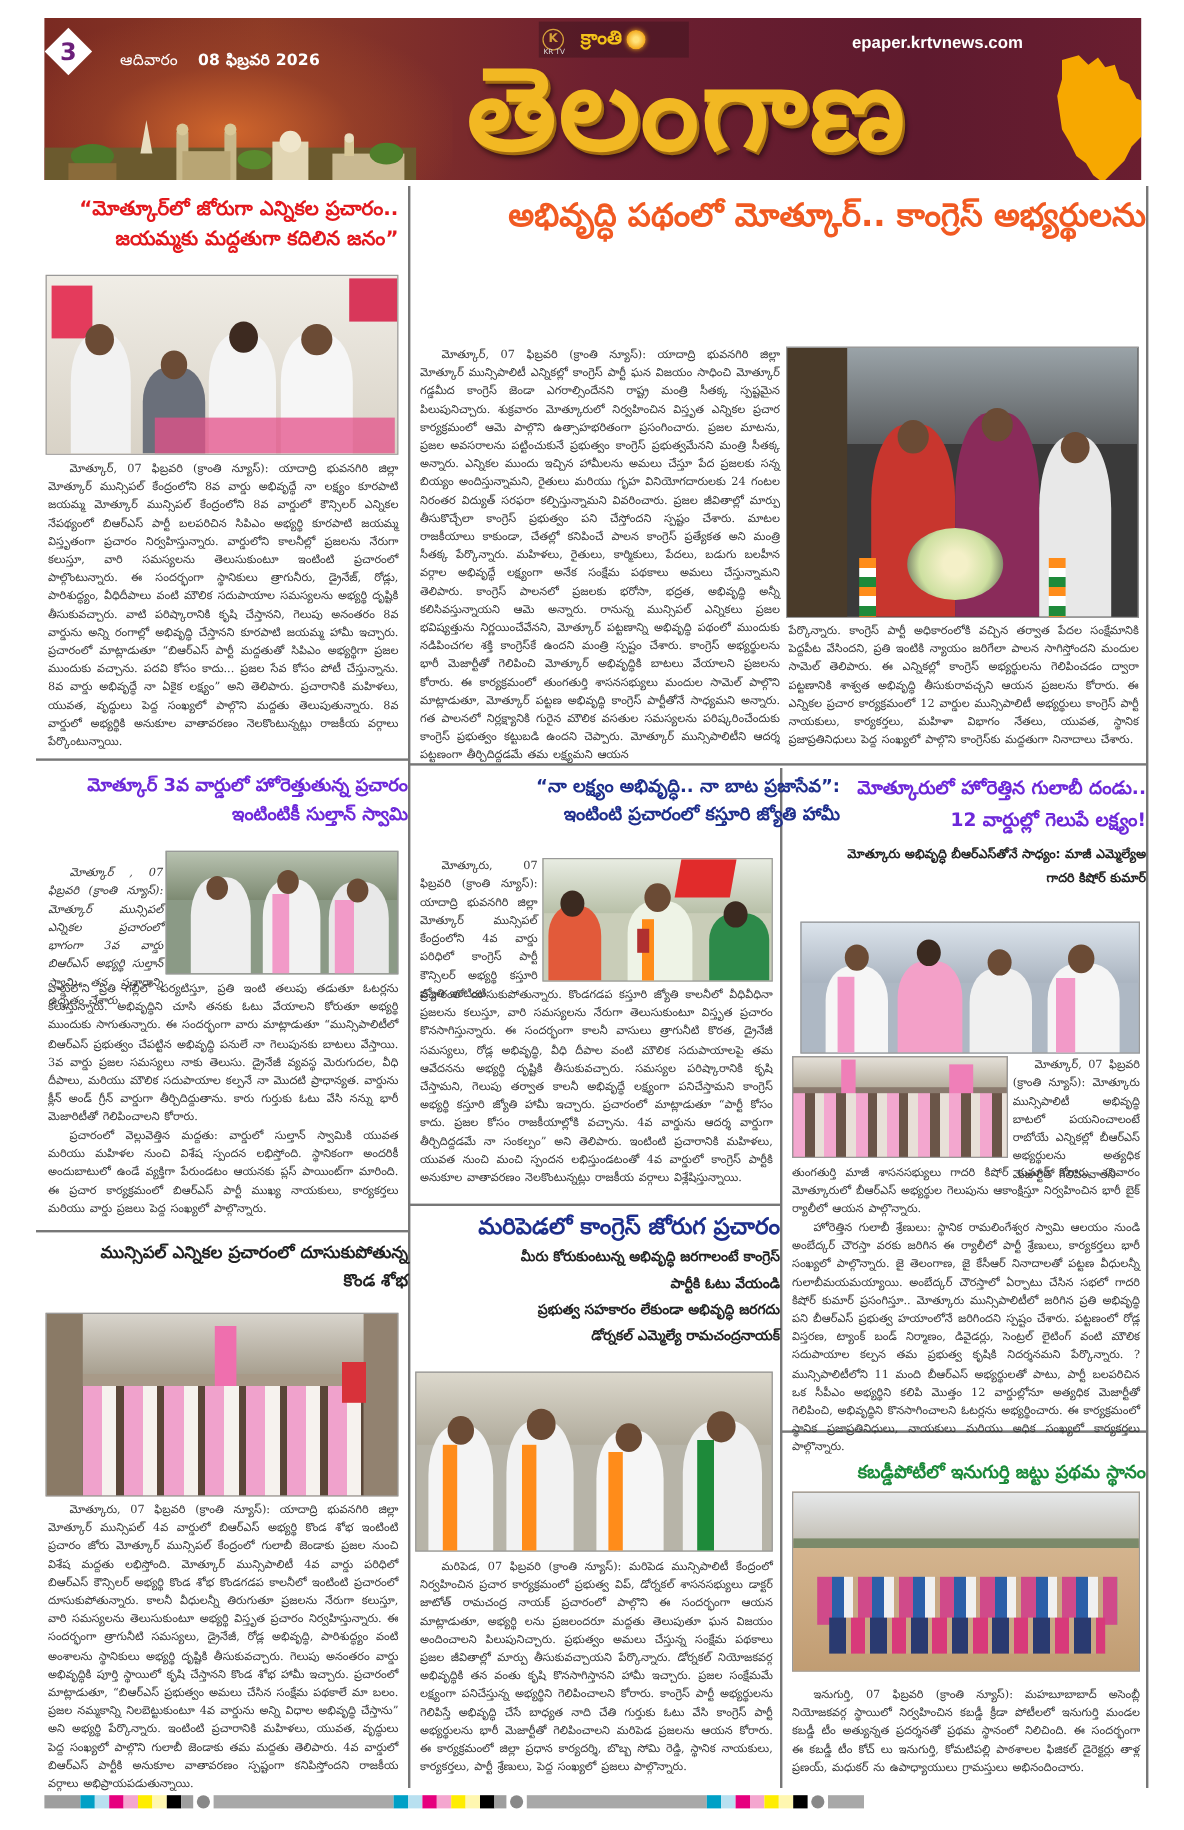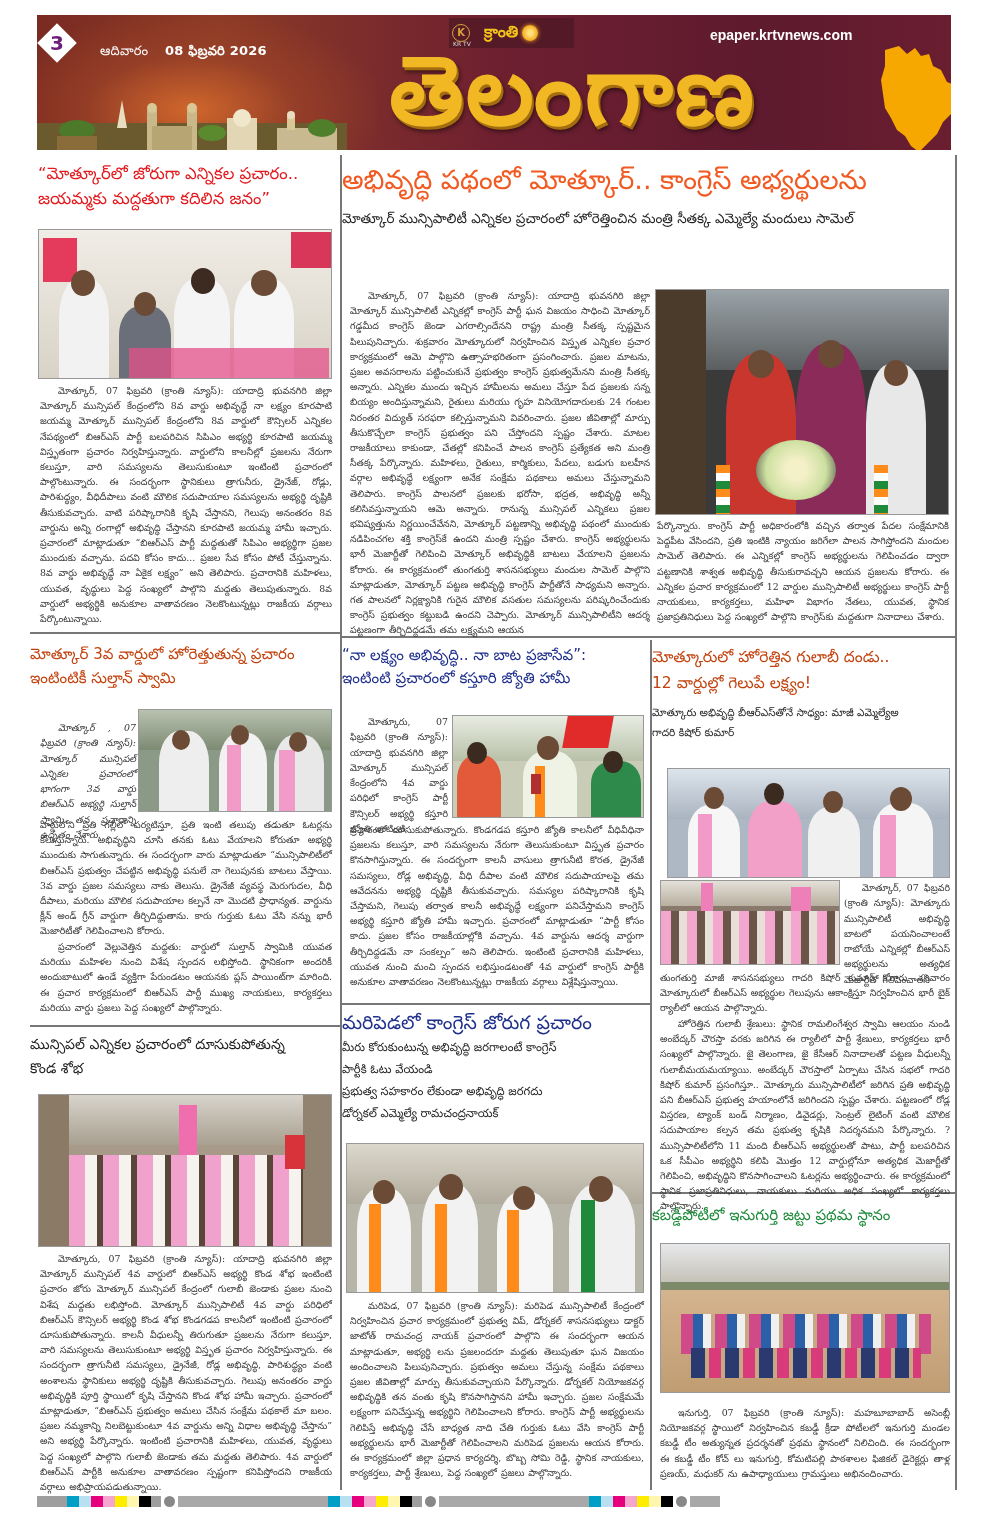--- a/index.html
+++ b/index.html
@@ -56,24 +56,24 @@
     text-align: center;
   }
   .ts-map { position: absolute; left: 840px; top: 27px; width: 108px; height: 112px; }
 
   
   .vline { position: absolute; width: 2px; background: #777; }
   .hline { position: absolute; height: 2px; background: #777; }
 
   
   .article { position: absolute; }
-  .headline { text-align: left; font-weight: normal; line-height: 1.3; }
+  .headline { text-align: right; font-weight: bold; line-height: 1.3; }
   .red { color: #e3191d; }
   .orange { color: #f15a22; }
-  .pink { color: #c2410c; }
+  .pink { color: #6d28d9; }
   .blue { color: #1f2f8c; }
   .green { color: #1c8a3a; }
   .black { color: #222; }
   .body-text {
     font-family: "DejaVu Serif", serif; font-size: 9.4px; line-height: 15.2px; text-align: justify;
     color: #333; text-indent: 18px; word-spacing: 1px;
   }
   .photo {
     position: absolute; border: 1px solid #999; overflow: hidden;
   }
@@ -155,21 +155,20 @@
     <div class="head" style="left:152px; top:38px; width:24px; height:26px; background:#3d2a20;"></div>
     <div class="person" style="left:195px; width:60px; height:100px; background:#f6f6f6;"></div>
     <div class="head" style="left:212px; top:40px; width:26px; height:26px;"></div>
     <div class="person" style="left:90px; width:200px; height:30px; background:#e4508a; border-radius:0; opacity:0.75;"></div>
   </div>
   <div class="body-text" style="position:absolute; left:10px; top:228px; width:292px;">మోత్కూర్, 07 ఫిబ్రవరి (క్రాంతి న్యూస్): యాదాద్రి భువనగిరి జిల్లా మోత్కూర్ మున్సిపల్ కేంద్రంలోని 8వ వార్డు అభివృద్ధే నా లక్ష్యం కూరపాటి జయమ్మ మోత్కూర్ మున్సిపల్ కేంద్రంలోని 8వ వార్డులో కౌన్సిలర్ ఎన్నికల నేపథ్యంలో బిఆర్ఎస్ పార్టీ బలపరిచిన సిపిఎం అభ్యర్థి కూరపాటి జయమ్మ విస్తృతంగా ప్రచారం నిర్వహిస్తున్నారు. వార్డులోని కాలనీల్లో ప్రజలను నేరుగా కలుస్తూ, వారి సమస్యలను తెలుసుకుంటూ ఇంటింటి ప్రచారంలో పాల్గొంటున్నారు. ఈ సందర్భంగా స్థానికులు త్రాగునీరు, డ్రైనేజ్, రోడ్లు, పారిశుద్ధ్యం, వీధిదీపాలు వంటి మౌలిక సదుపాయాల సమస్యలను అభ్యర్థి దృష్టికి తీసుకువచ్చారు. వాటి పరిష్కారానికి కృషి చేస్తానని, గెలుపు అనంతరం 8వ వార్డును అన్ని రంగాల్లో అభివృద్ధి చేస్తానని కూరపాటి జయమ్మ హామీ ఇచ్చారు. ప్రచారంలో మాట్లాడుతూ “బిఆర్ఎస్ పార్టీ మద్దతుతో సిపిఎం అభ్యర్థిగా ప్రజల ముందుకు వచ్చాను. పదవి కోసం కాదు... ప్రజల సేవ కోసం పోటీ చేస్తున్నాను. 8వ వార్డు అభివృద్ధే నా ఏకైక లక్ష్యం” అని తెలిపారు. ప్రచారానికి మహిళలు, యువత, వృద్ధులు పెద్ద సంఖ్యలో పాల్గొని మద్దతు తెలుపుతున్నారు. 8వ వార్డులో అభ్యర్థికి అనుకూల వాతావరణం నెలకొంటున్నట్లు రాజకీయ వర్గాలు పేర్కొంటున్నాయి.</div>
 </div>
 
 <div class="article" style="left:342px; top:155px; width:613px;">
   <div class="headline orange" style="font-size:27px; line-height:42px; padding-top:4px;">అభివృద్ధి పథంలో మోత్కూర్.. కాంగ్రెస్ అభ్యర్థులను</div>
-  <div class="headline black" style="font-size:13.5px; line-height:22px; margin-top:6px;">మోత్కూర్ మున్సిపాలిటీ ఎన్నికల ప్రచారంలో హోరెత్తించిన మంత్రి సీతక్క ఎమ్మెల్యే మందులు సామెల్</div>
   <div class="body-text" style="position:absolute; left:8px; top:133px; width:300px;">మోత్కూర్, 07 ఫిబ్రవరి (క్రాంతి న్యూస్): యాదాద్రి భువనగిరి జిల్లా మోత్కూర్ మున్సిపాలిటీ ఎన్నికల్లో కాంగ్రెస్ పార్టీ ఘన విజయం సాధించి మోత్కూర్ గడ్డమీద కాంగ్రెస్ జెండా ఎగరాల్సిందేనని రాష్ట్ర మంత్రి సీతక్క స్పష్టమైన పిలుపునిచ్చారు. శుక్రవారం మోత్కూరులో నిర్వహించిన విస్తృత ఎన్నికల ప్రచార కార్యక్రమంలో ఆమె పాల్గొని ఉత్సాహభరితంగా ప్రసంగించారు. ప్రజల మాటను, ప్రజల అవసరాలను పట్టించుకునే ప్రభుత్వం కాంగ్రెస్ ప్రభుత్వమేనని మంత్రి సీతక్క అన్నారు. ఎన్నికల ముందు ఇచ్చిన హామీలను అమలు చేస్తూ పేద ప్రజలకు సన్న బియ్యం అందిస్తున్నామని, రైతులు మరియు గృహ వినియోగదారులకు 24 గంటల నిరంతర విద్యుత్ సరఫరా కల్పిస్తున్నామని వివరించారు. ప్రజల జీవితాల్లో మార్పు తీసుకొచ్చేలా కాంగ్రెస్ ప్రభుత్వం పని చేస్తోందని స్పష్టం చేశారు. మాటల రాజకీయాలు కాకుండా, చేతల్లో కనిపించే పాలన కాంగ్రెస్ ప్రత్యేకత అని మంత్రి సీతక్క పేర్కొన్నారు. మహిళలు, రైతులు, కార్మికులు, పేదలు, బడుగు బలహీన వర్గాల అభివృద్ధే లక్ష్యంగా అనేక సంక్షేమ పథకాలు అమలు చేస్తున్నామని తెలిపారు. కాంగ్రెస్ పాలనలో ప్రజలకు భరోసా, భద్రత, అభివృద్ధి అన్నీ కలిసివస్తున్నాయని ఆమె అన్నారు. రానున్న మున్సిపల్ ఎన్నికలు ప్రజల భవిష్యత్తును నిర్ణయించేవేనని, మోత్కూర్ పట్టణాన్ని అభివృద్ధి పథంలో ముందుకు నడిపించగల శక్తి కాంగ్రెస్‌కే ఉందని మంత్రి స్పష్టం చేశారు. కాంగ్రెస్ అభ్యర్థులను భారీ మెజార్టీతో గెలిపించి మోత్కూర్ అభివృద్ధికి బాటలు వేయాలని ప్రజలను కోరారు. ఈ కార్యక్రమంలో తుంగతుర్తి శాసనసభ్యులు మందుల సామెల్ పాల్గొని మాట్లాడుతూ, మోత్కూర్ పట్టణ అభివృద్ధి కాంగ్రెస్ పార్టీతోనే సాధ్యమని అన్నారు. గత పాలనలో నిర్లక్ష్యానికి గురైన మౌలిక వసతుల సమస్యలను పరిష్కరించేందుకు కాంగ్రెస్ ప్రభుత్వం కట్టుబడి ఉందని చెప్పారు. మోత్కూర్ మున్సిపాలిటీని ఆదర్శ పట్టణంగా తీర్చిదిద్దడమే తమ లక్ష్యమని ఆయన</div>
   <div class="photo" style="left:313px; top:134px; width:294px; height:226px; background:#3a3a3a;">
     <div class="sky" style="height:80px; background:linear-gradient(180deg,#9aa3a8 0%,#5b5e60 100%);"></div>
     <div class="flag" style="left:0; top:0; width:50px; height:226px; background:#4a3b2a;"></div>
     <div class="person" style="left:70px; width:70px; height:160px; background:#c8362e;"></div>
     <div class="head" style="left:92px; top:60px; width:26px; height:28px;"></div>
     <div class="person" style="left:140px; width:70px; height:170px; background:#8a2b5a;"></div>
     <div class="head" style="left:162px; top:50px; width:26px; height:28px;"></div>
     <div class="person" style="left:210px; width:60px; height:150px; background:#e8e8e8;"></div>
     <div class="head" style="left:228px; top:70px; width:24px; height:26px;"></div>
@@ -279,21 +278,21 @@
     <div class="flag" style="left:160px; top:66px; width:12px; height:84px; background:#ff8c1a;"></div>
     <div class="head" style="left:166px; top:42px; width:22px; height:24px;"></div>
     <div class="person" style="left:222px; width:66px; height:108px; background:#f0f0f0;"></div>
     <div class="flag" style="left:234px; top:56px; width:14px; height:94px; background:#1e8a3a;"></div>
     <div class="head" style="left:242px; top:32px; width:24px; height:26px;"></div>
   </div>
   <div class="body-text" style="position:absolute; left:8px; top:292px; width:294px;">మరిపెడ, 07 ఫిబ్రవరి (క్రాంతి న్యూస్): మరిపెడ మున్సిపాలిటీ కేంద్రంలో నిర్వహించిన ప్రచార కార్యక్రమంలో ప్రభుత్వ విప్, డోర్నకల్ శాసనసభ్యులు డాక్టర్ జాటోత్ రామచంద్ర నాయక్ ప్రచారంలో పాల్గొని ఈ సందర్భంగా ఆయన మాట్లాడుతూ, అభ్యర్థి లను ప్రజలందరూ మద్దతు తెలుపుతూ ఘన విజయం అందించాలని పిలుపునిచ్చారు. ప్రభుత్వం అమలు చేస్తున్న సంక్షేమ పథకాలు ప్రజల జీవితాల్లో మార్పు తీసుకువచ్చాయని పేర్కొన్నారు. డోర్నకల్ నియోజకవర్గ అభివృద్ధికి తన వంతు కృషి కొనసాగిస్తానని హామీ ఇచ్చారు. ప్రజల సంక్షేమమే లక్ష్యంగా పనిచేస్తున్న అభ్యర్థిని గెలిపించాలని కోరారు. కాంగ్రెస్ పార్టీ అభ్యర్థులను గెలిపిస్తే అభివృద్ధి చేసే బాధ్యత నాది చేతి గుర్తుకు ఓటు వేసి కాంగ్రెస్ పార్టీ అభ్యర్థులను భారీ మెజార్టీతో గెలిపించాలని మరిపెడ ప్రజలను ఆయన కోరారు. ఈ కార్యక్రమంలో జిల్లా ప్రధాన కార్యదర్శి, బొబ్బ సోమి రెడ్డి, స్థానిక నాయకులు, కార్యకర్తలు, పార్టీ శ్రేణులు, పెద్ద సంఖ్యలో ప్రజలు పాల్గొన్నారు.</div>
 </div>
 
 <div class="article" style="left:652px; top:1195px; width:303px;">
-  <div class="headline green" style="font-size:15px; line-height:28px; padding-top:6px;">కబడ్డీపోటీలో ఇనుగుర్తి జట్టు ప్రథమ స్థానం</div>
+  <div class="headline green" style="font-size:15px; line-height:28px; padding-top:18px;">కబడ్డీపోటీలో ఇనుగుర్తి జట్టు ప్రథమ స్థానం</div>
   <div class="photo" style="left:8px; top:48px; width:290px; height:150px; background:#c8a884;">
     <div class="sky" style="height:40px; background:linear-gradient(180deg,#e6e8ea 0%,#c4c0b6 100%);"></div>
     <div class="flag" style="left:0; top:38px; width:290px; height:8px; background:#7c8a6a;"></div>
     <div class="flag" style="left:0; top:46px; width:290px; height:104px; background:linear-gradient(180deg,#d4b48e 0%,#c09c72 100%);"></div>
     <div class="flag" style="left:20px; top:70px; width:250px; height:40px; background:repeating-linear-gradient(90deg,#d04a8a 0 12px,#2b5fa8 12px 22px,#f0f0f0 22px 30px,#c8a884 30px 34px);"></div>
     <div class="flag" style="left:30px; top:104px; width:230px; height:30px; background:repeating-linear-gradient(90deg,#2a3a70 0 14px,#c8a884 14px 18px,#d83a7a 18px 30px,#c8a884 30px 34px);"></div>
   </div>
   <div class="body-text" style="position:absolute; left:8px; top:210px; width:290px;">ఇనుగుర్తి, 07 ఫిబ్రవరి (క్రాంతి న్యూస్): మహబూబాబాద్ అసెంబ్లీ నియోజకవర్గ స్థాయిలో నిర్వహించిన కబడ్డీ క్రీడా పోటీలలో ఇనుగుర్తి మండల కబడ్డీ టీం అత్యున్నత ప్రదర్శనతో ప్రథమ స్థానంలో నిలిచింది. ఈ సందర్భంగా ఈ కబడ్డీ టీం కోచ్ లు ఇనుగుర్తి, కోమటిపల్లి పాఠశాలల ఫిజికల్ డైరెక్టర్లు తాళ్ల ప్రణయ్, మధుకర్ ను ఉపాధ్యాయులు గ్రామస్తులు అభినందించారు.</div>
 </div>
 

